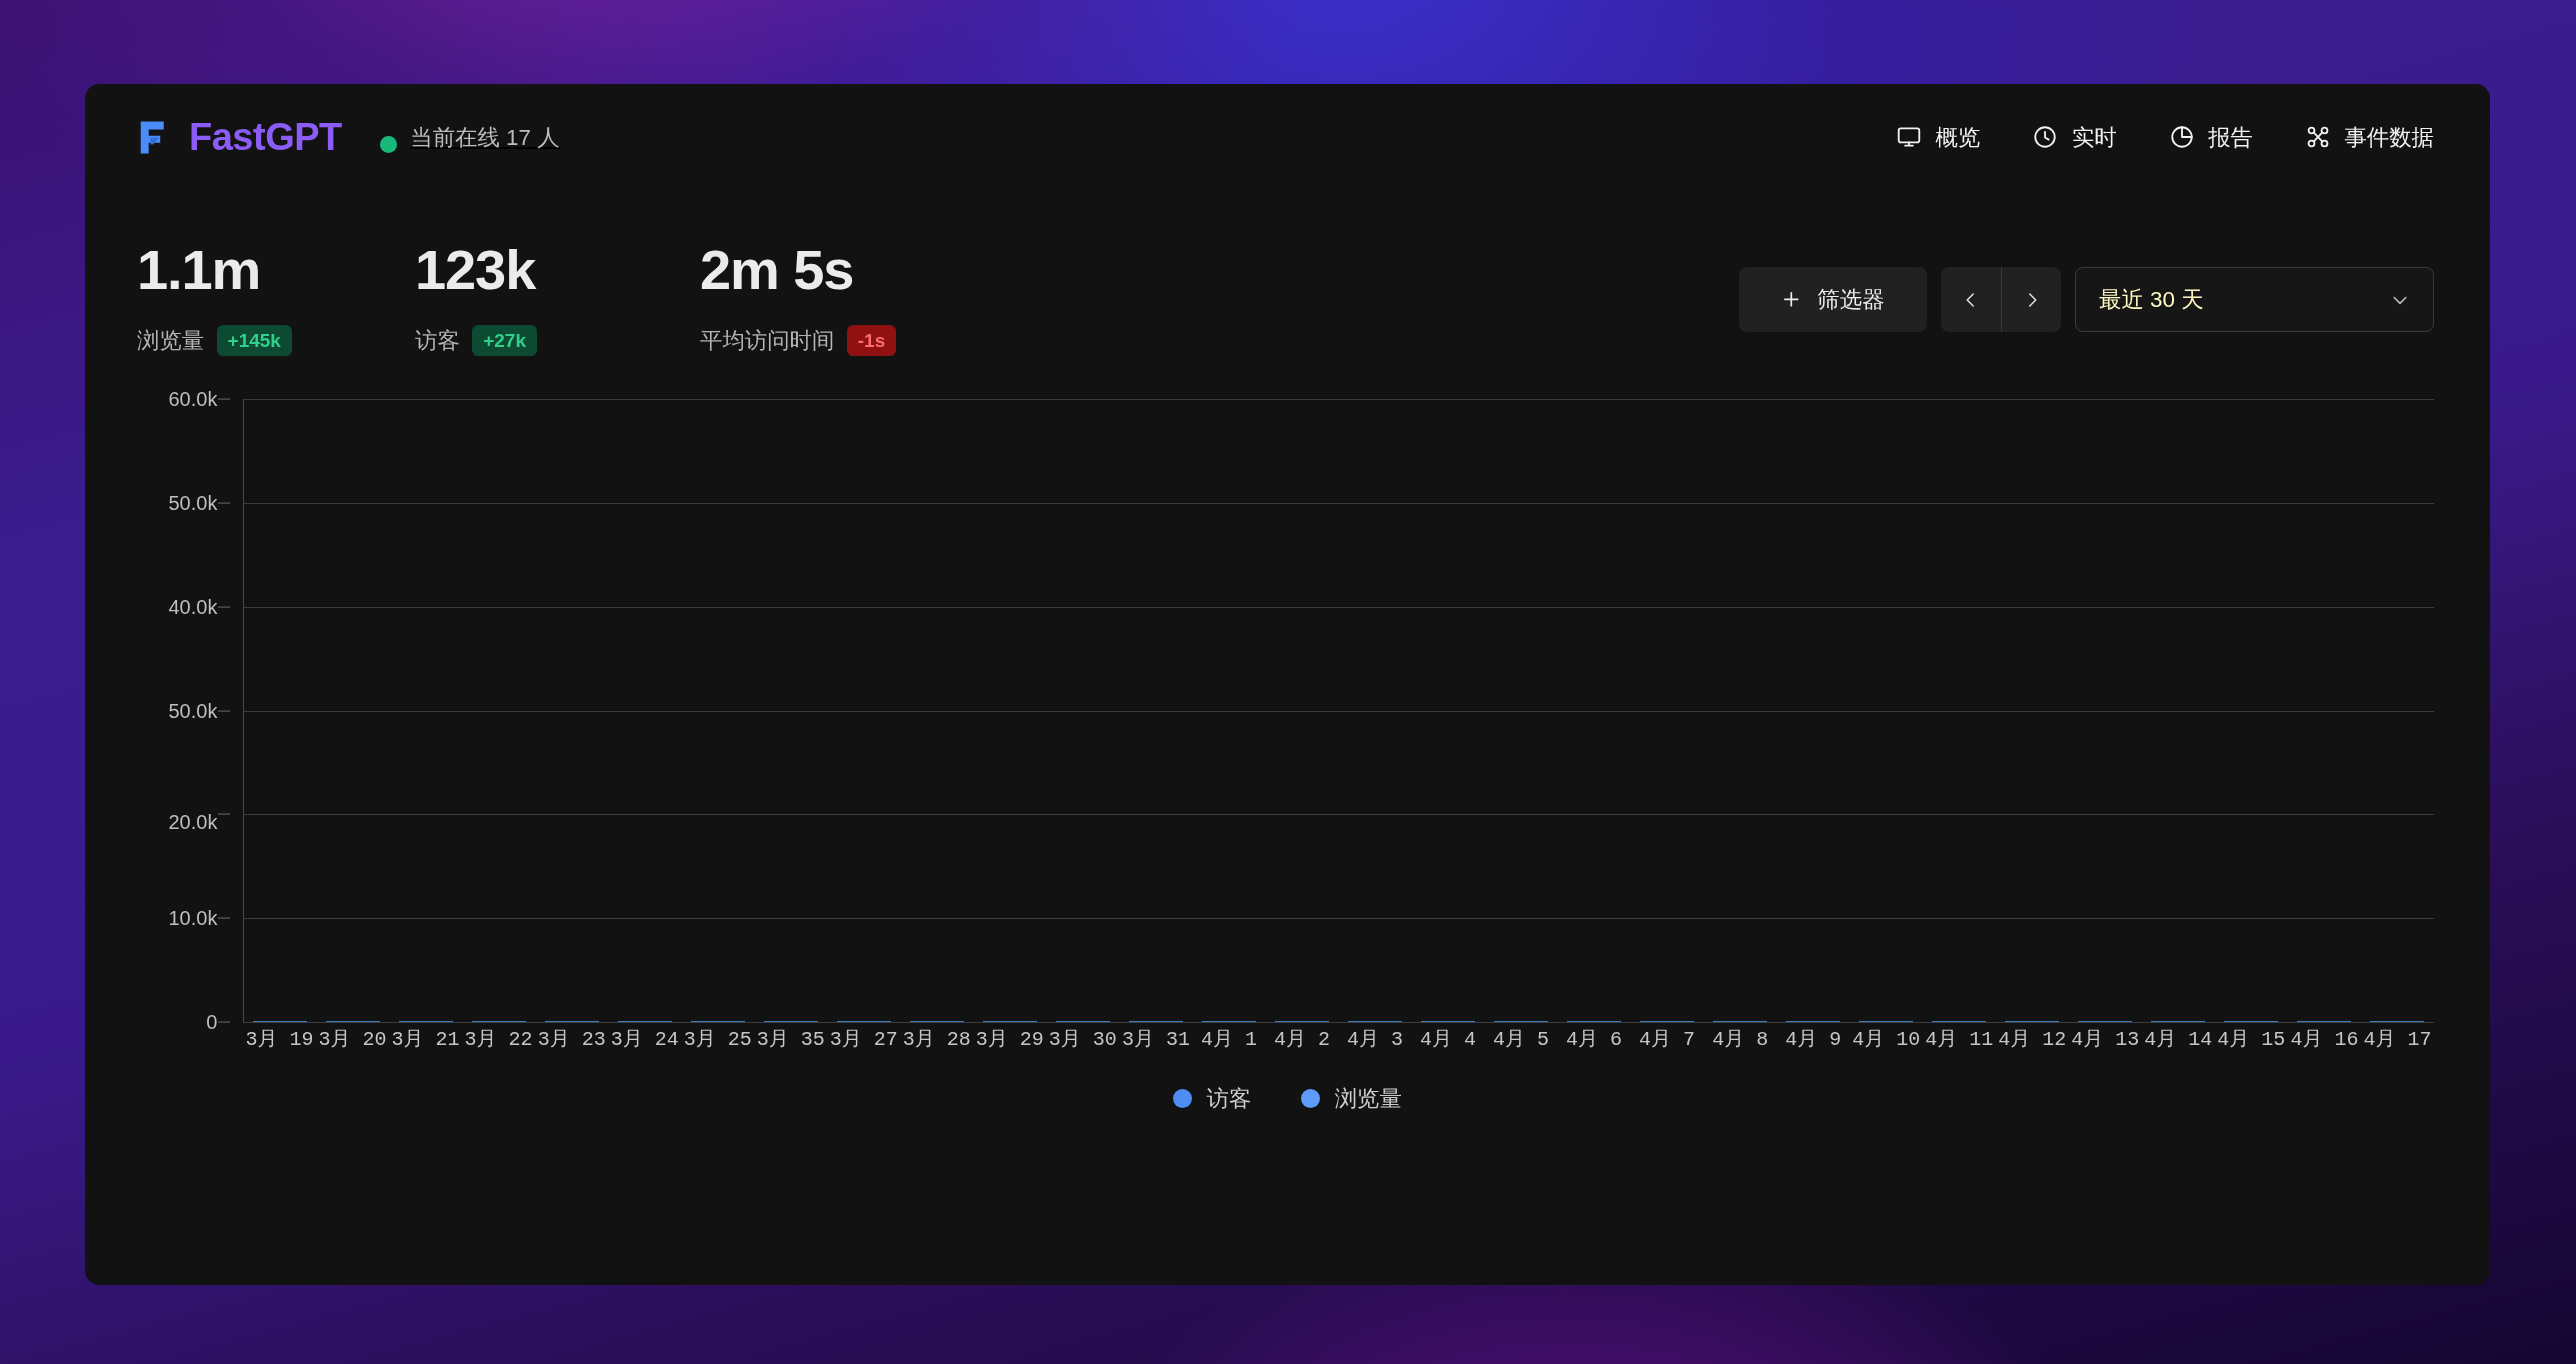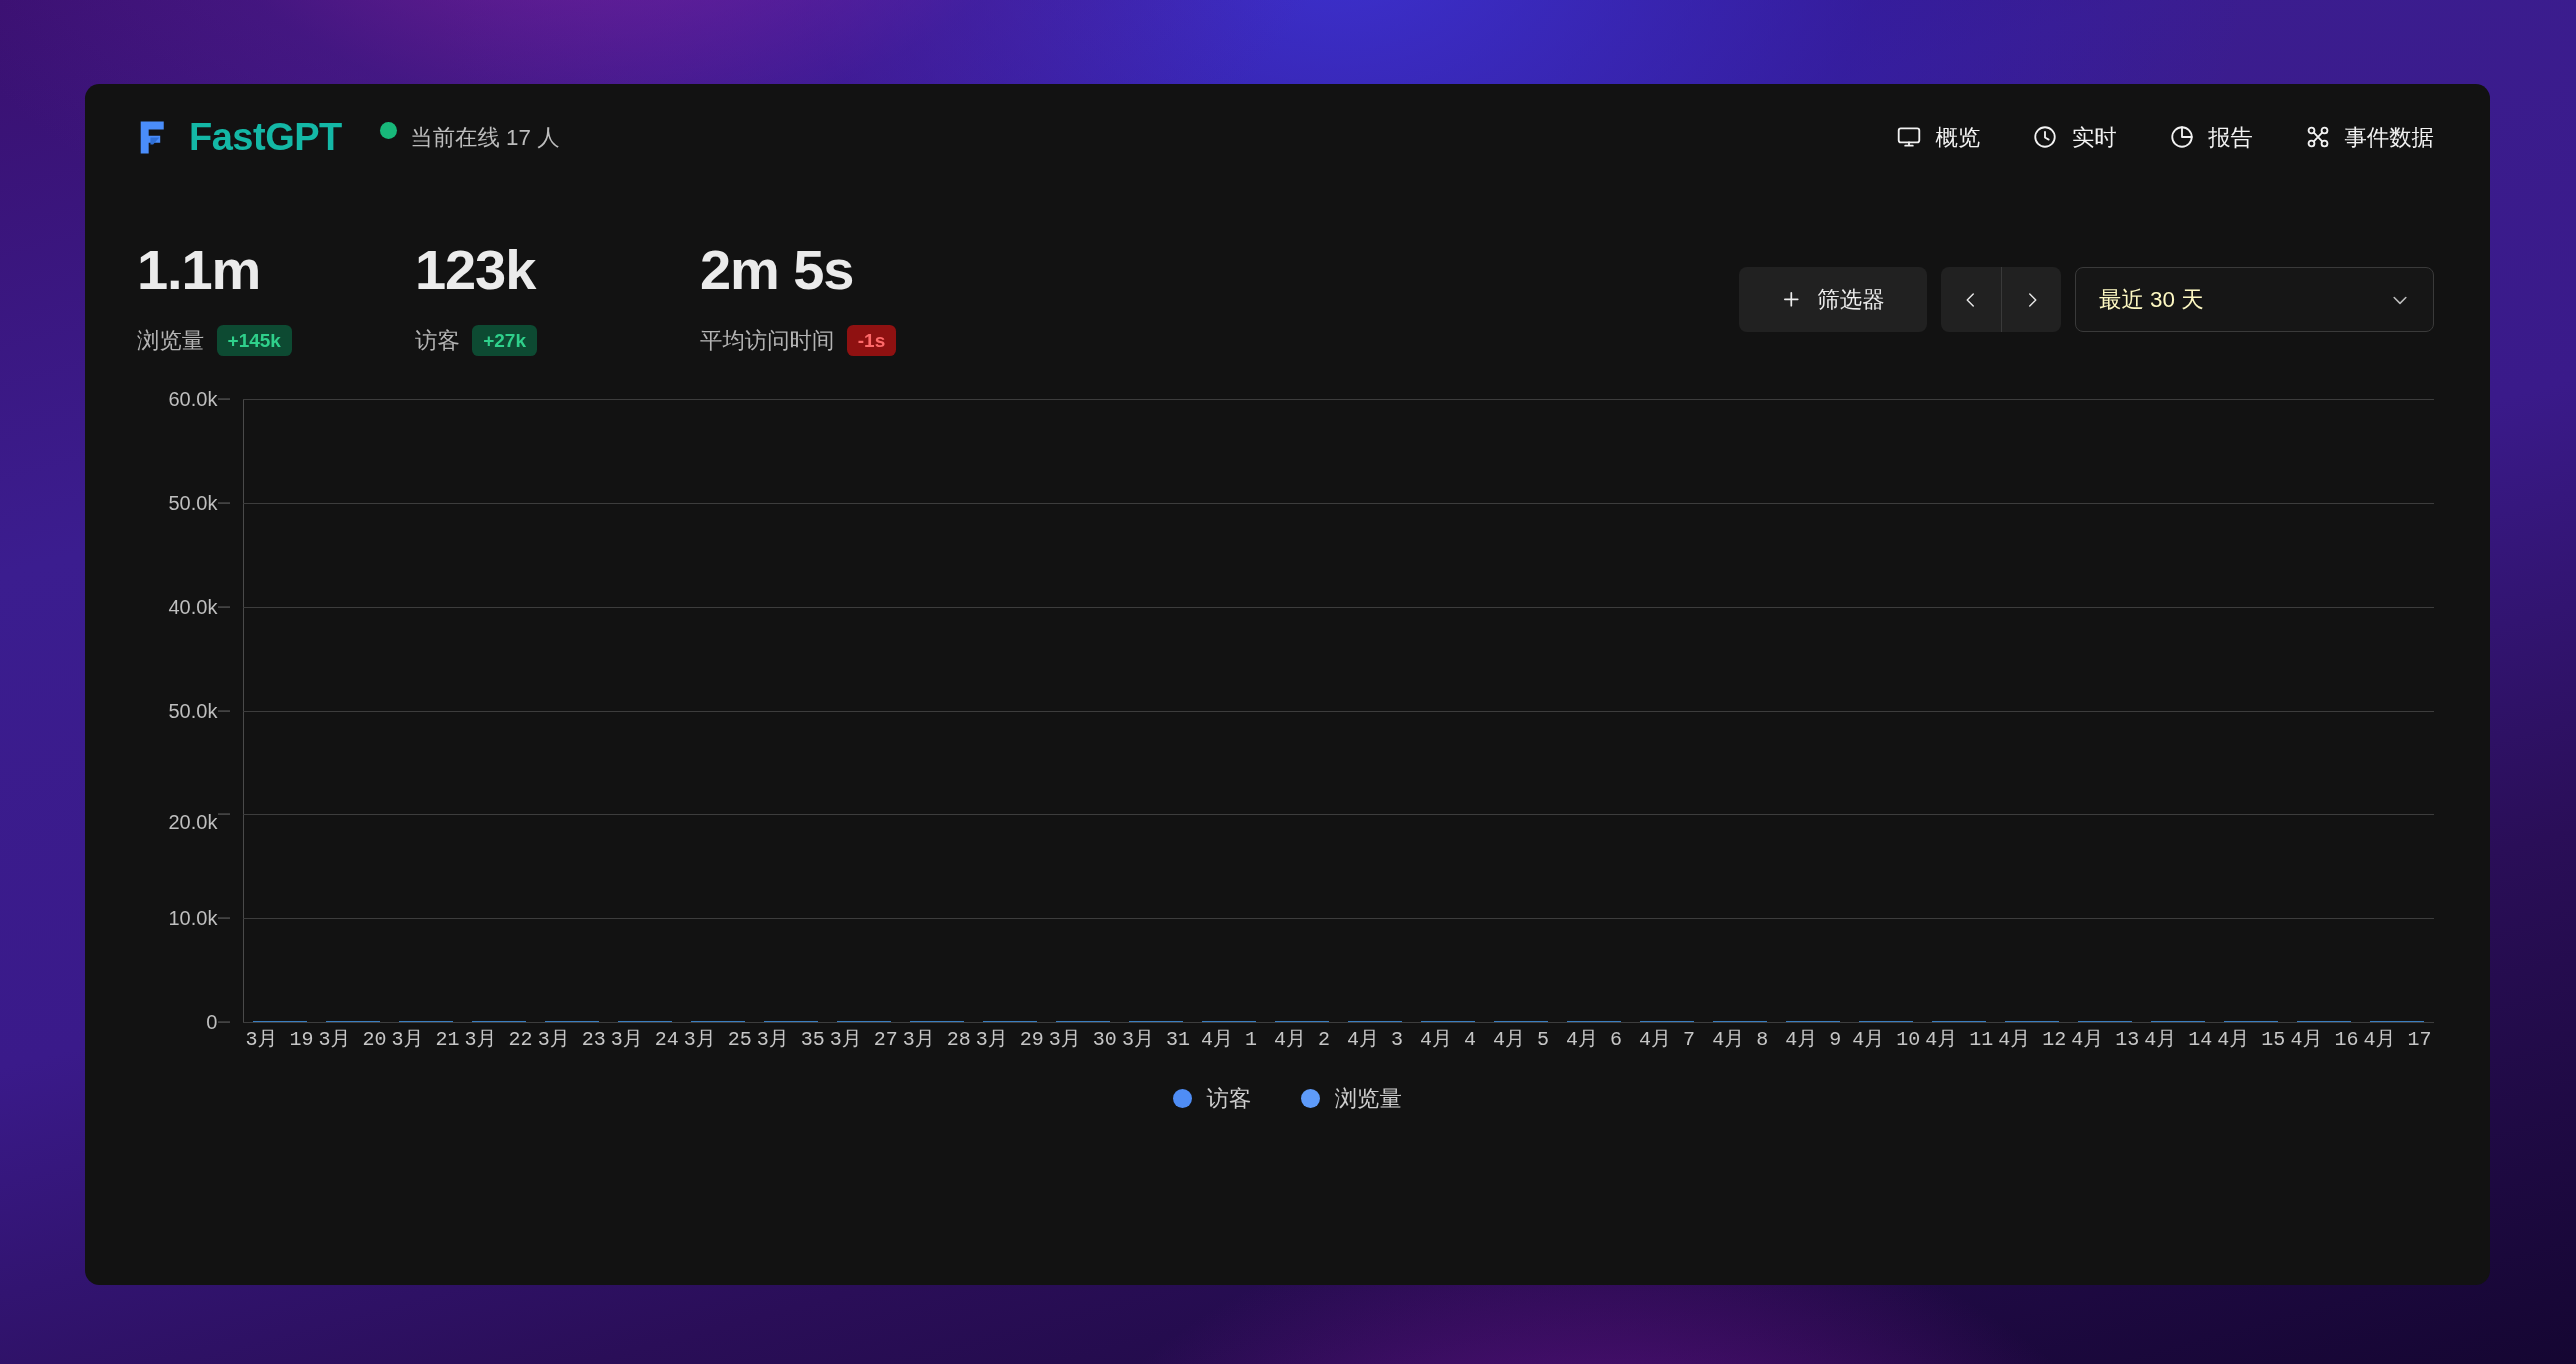--- a/index.html
+++ b/index.html
@@ -28,26 +28,27 @@
 
   
   .topbar {
     height: 106px;
     display: flex; align-items: center;
     padding: 0 56px 0 52px;
   }
   .brand { display: flex; align-items: center; gap: 18px; }
   .logo-mark { width: 34px; height: 39px; display: block; }
   .brand-name {
-    font-size: 38px; font-weight: 700; color: #14b8a6;
+    font-size: 38px; font-weight: 700; color: #8b5cf6;
     letter-spacing: -0.5px;
   }
   .online {
-    display: flex; align-items: flex-start; gap: 13.5px;
+    display: flex; align-items: flex-end; gap: 13.5px;
     margin-left: 38px;
+    text-decoration: underline;
   }
   .online-dot {
     width: 17px; height: 17px; border-radius: 50%;
     background: #18b87a;
   }
   .online-text { font-size: 22.4px; color: #bdbdbd; }
 
   .nav { margin-left: auto; display: flex; align-items: center; gap: 52px; }
   .nav-item {
     display: flex; align-items: center; gap: 13.5px;

